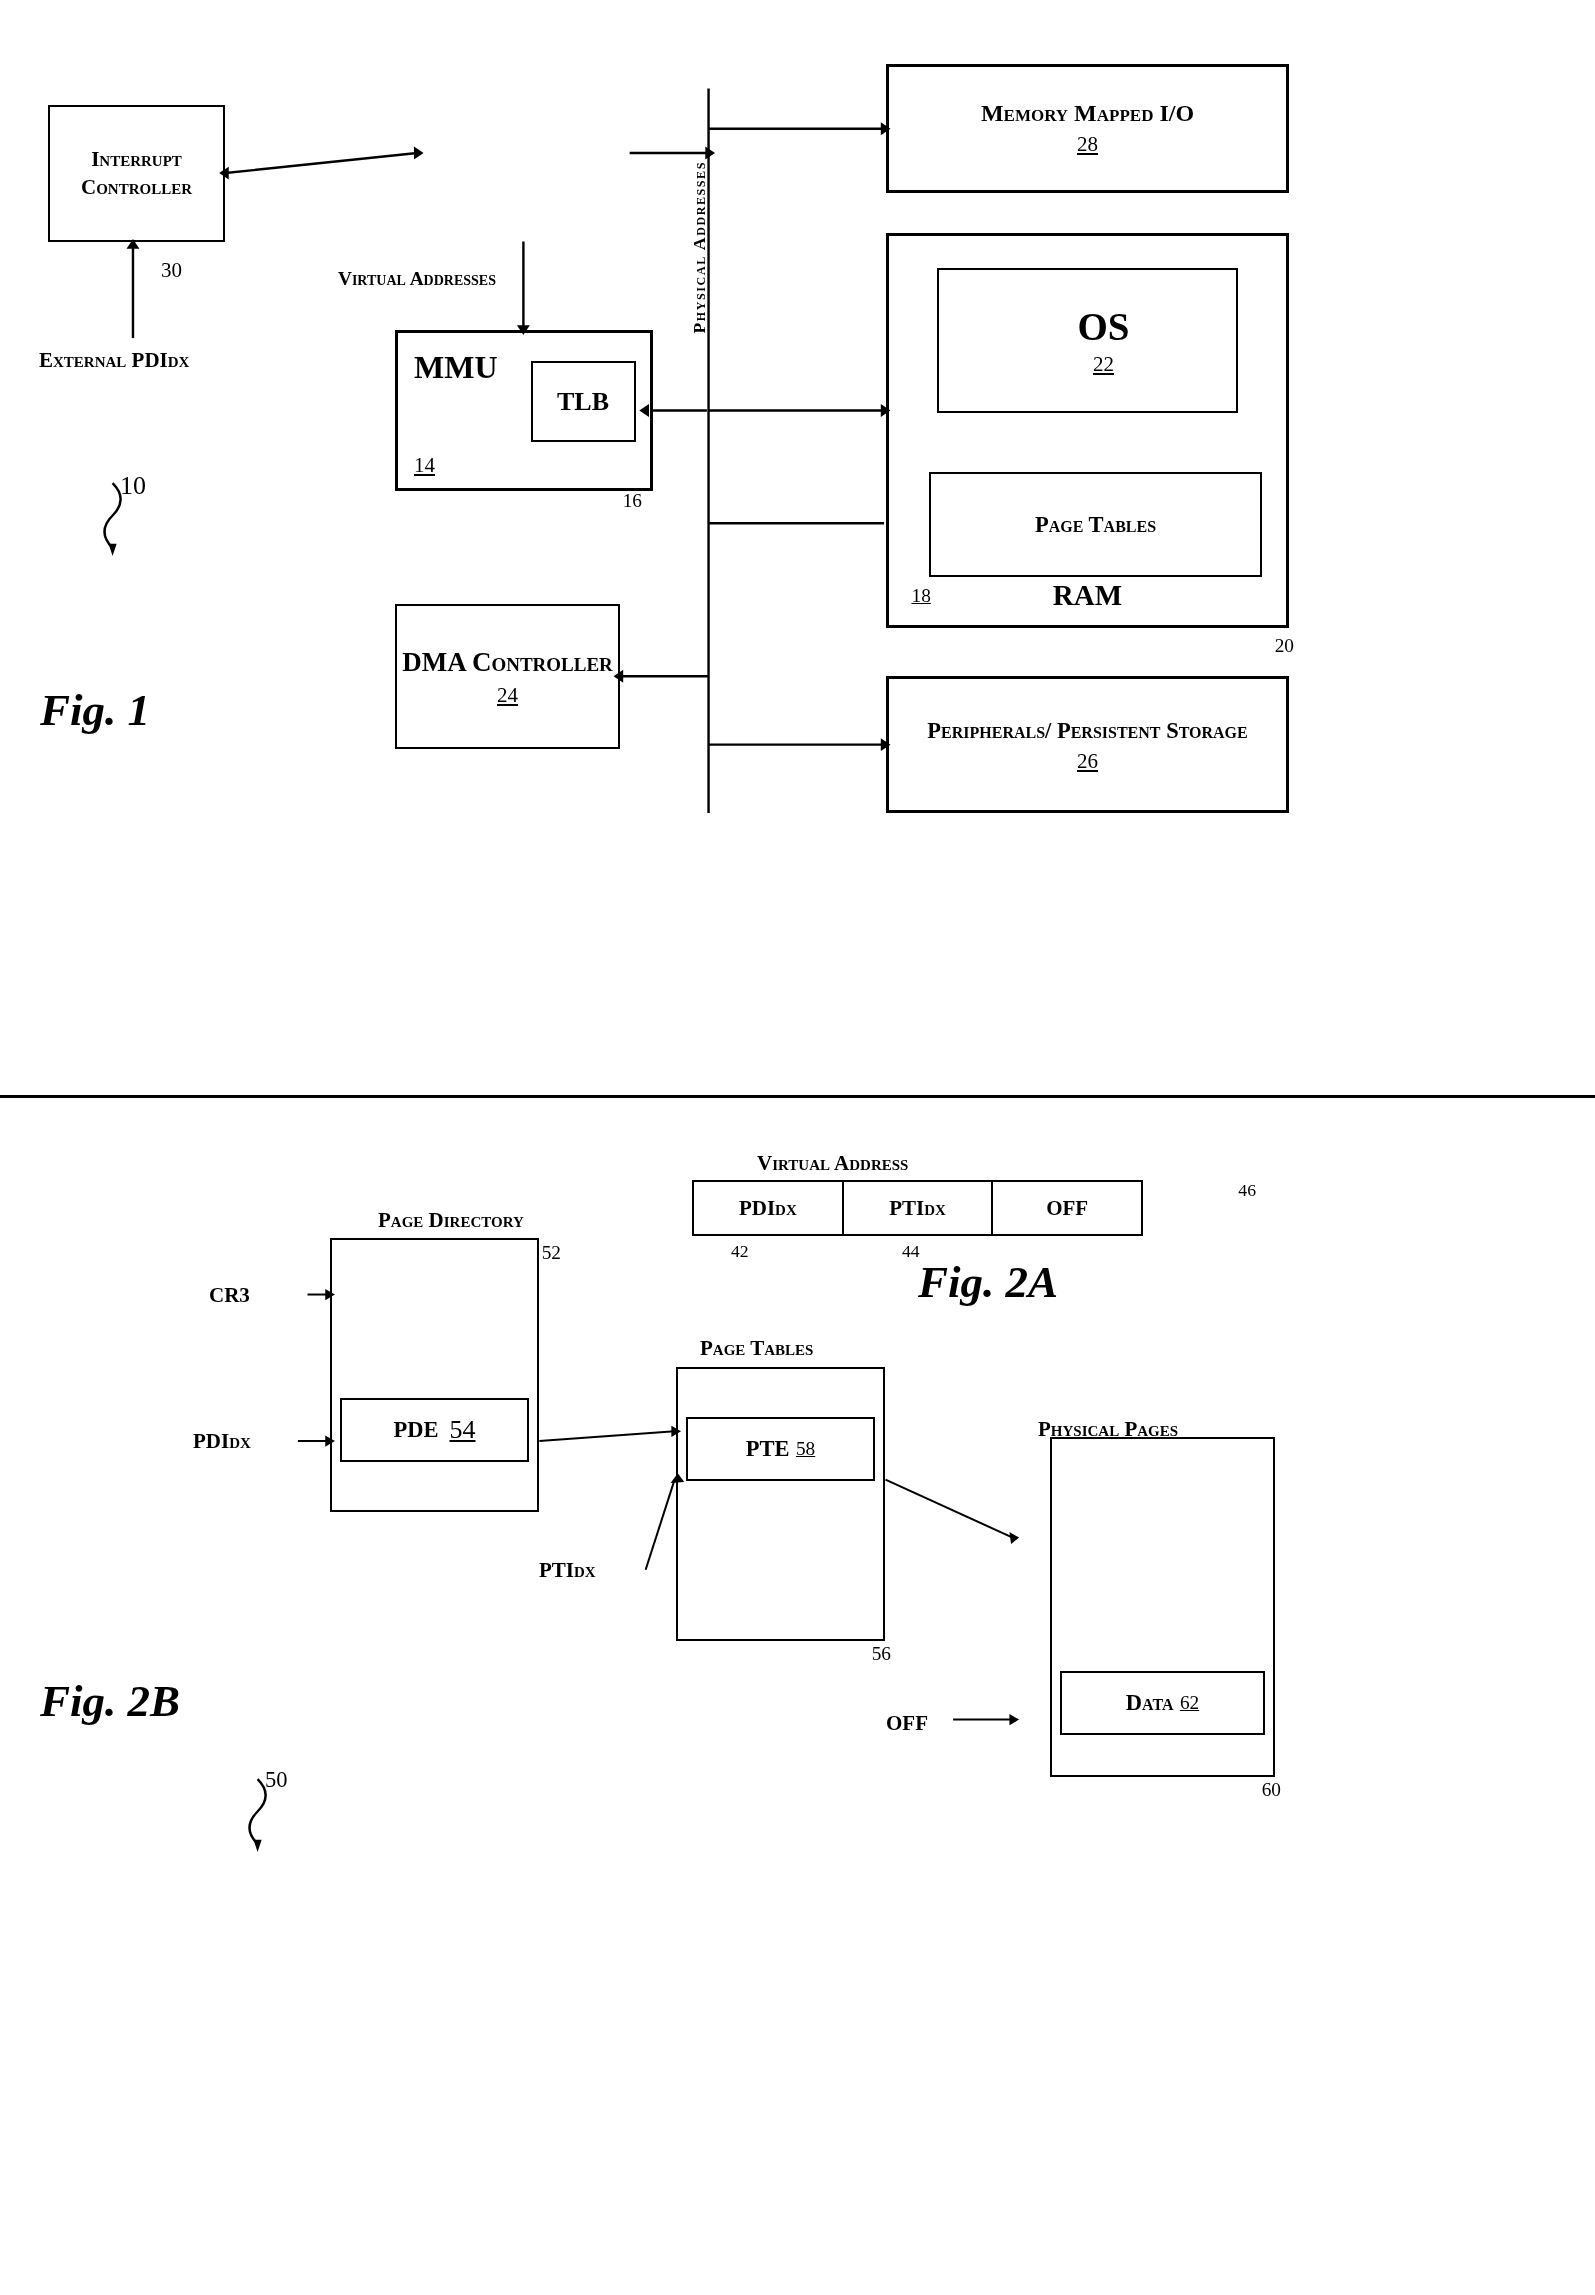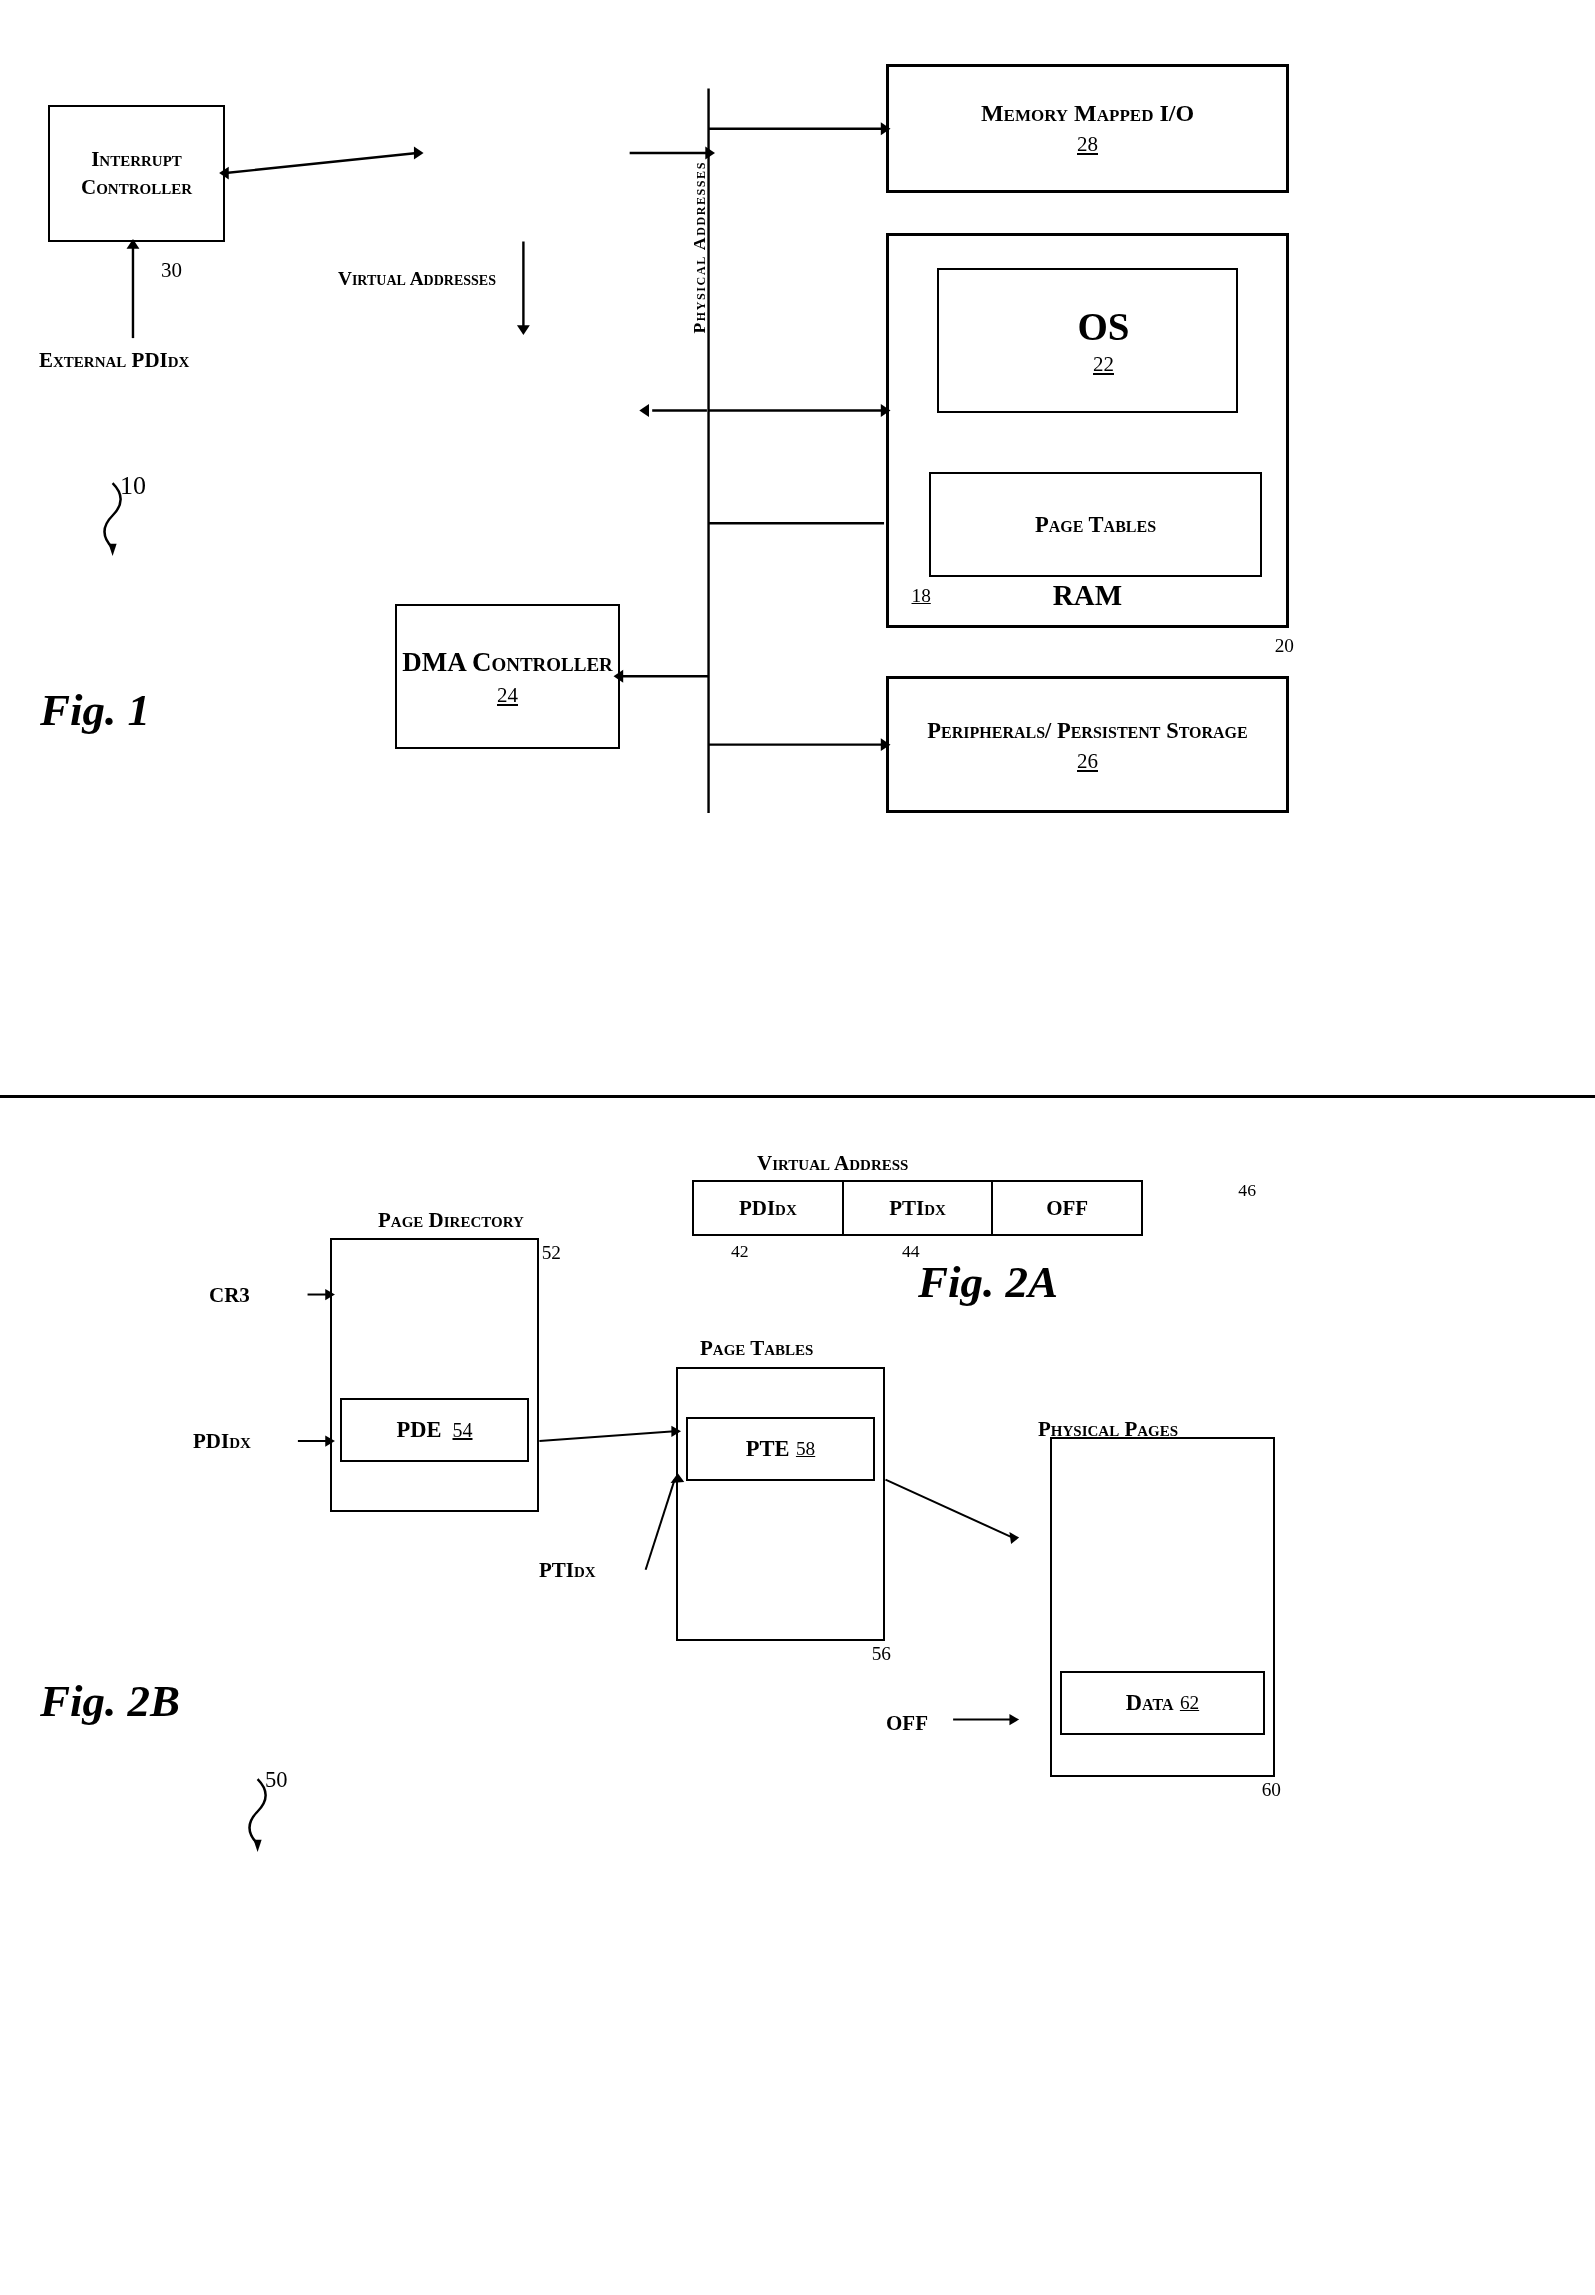--- a/index.html
+++ b/index.html
@@ -443,21 +443,21 @@
       display: flex;
       align-items: center;
       justify-content: center;
     }
     .pde-label {
       font-size: 22.5px;
       font-variant: small-caps;
       font-weight: bold;
     }
     .pde-num {
-      font-size: 20px;
+      font-size: 26px;
       text-decoration: underline;
       margin-left: 11px;
     }
     .page-dir-num {
       position: absolute;
       right: -24px;
       top: 1.6px;
       font-size: 19.3px;
     }
 
@@ -640,20 +640,28 @@
     <span>External PDIdx</span>
   </div>
 
 
   <div class="virtual-addr-label">
     <span>Virtual Addresses</span>
   </div>
 
   <div class="physical-addr-label">Physical Addresses</div>
 
+  <div class="mmu-box">
+    <div class="mmu-label">MMU</div>
+    <div class="mmu-num">14</div>
+    <div class="tlb-box">
+      <span>TLB</span>
+    </div>
+    <div class="tlb-num">16</div>
+  </div>
 
   <div class="dma-box">
     <div class="label">DMA Controller</div>
     <div class="num">24</div>
   </div>
 
   <div class="mem-io-box">
     <div class="label">Memory Mapped I/O</div>
     <div class="num">28</div>
   </div>

